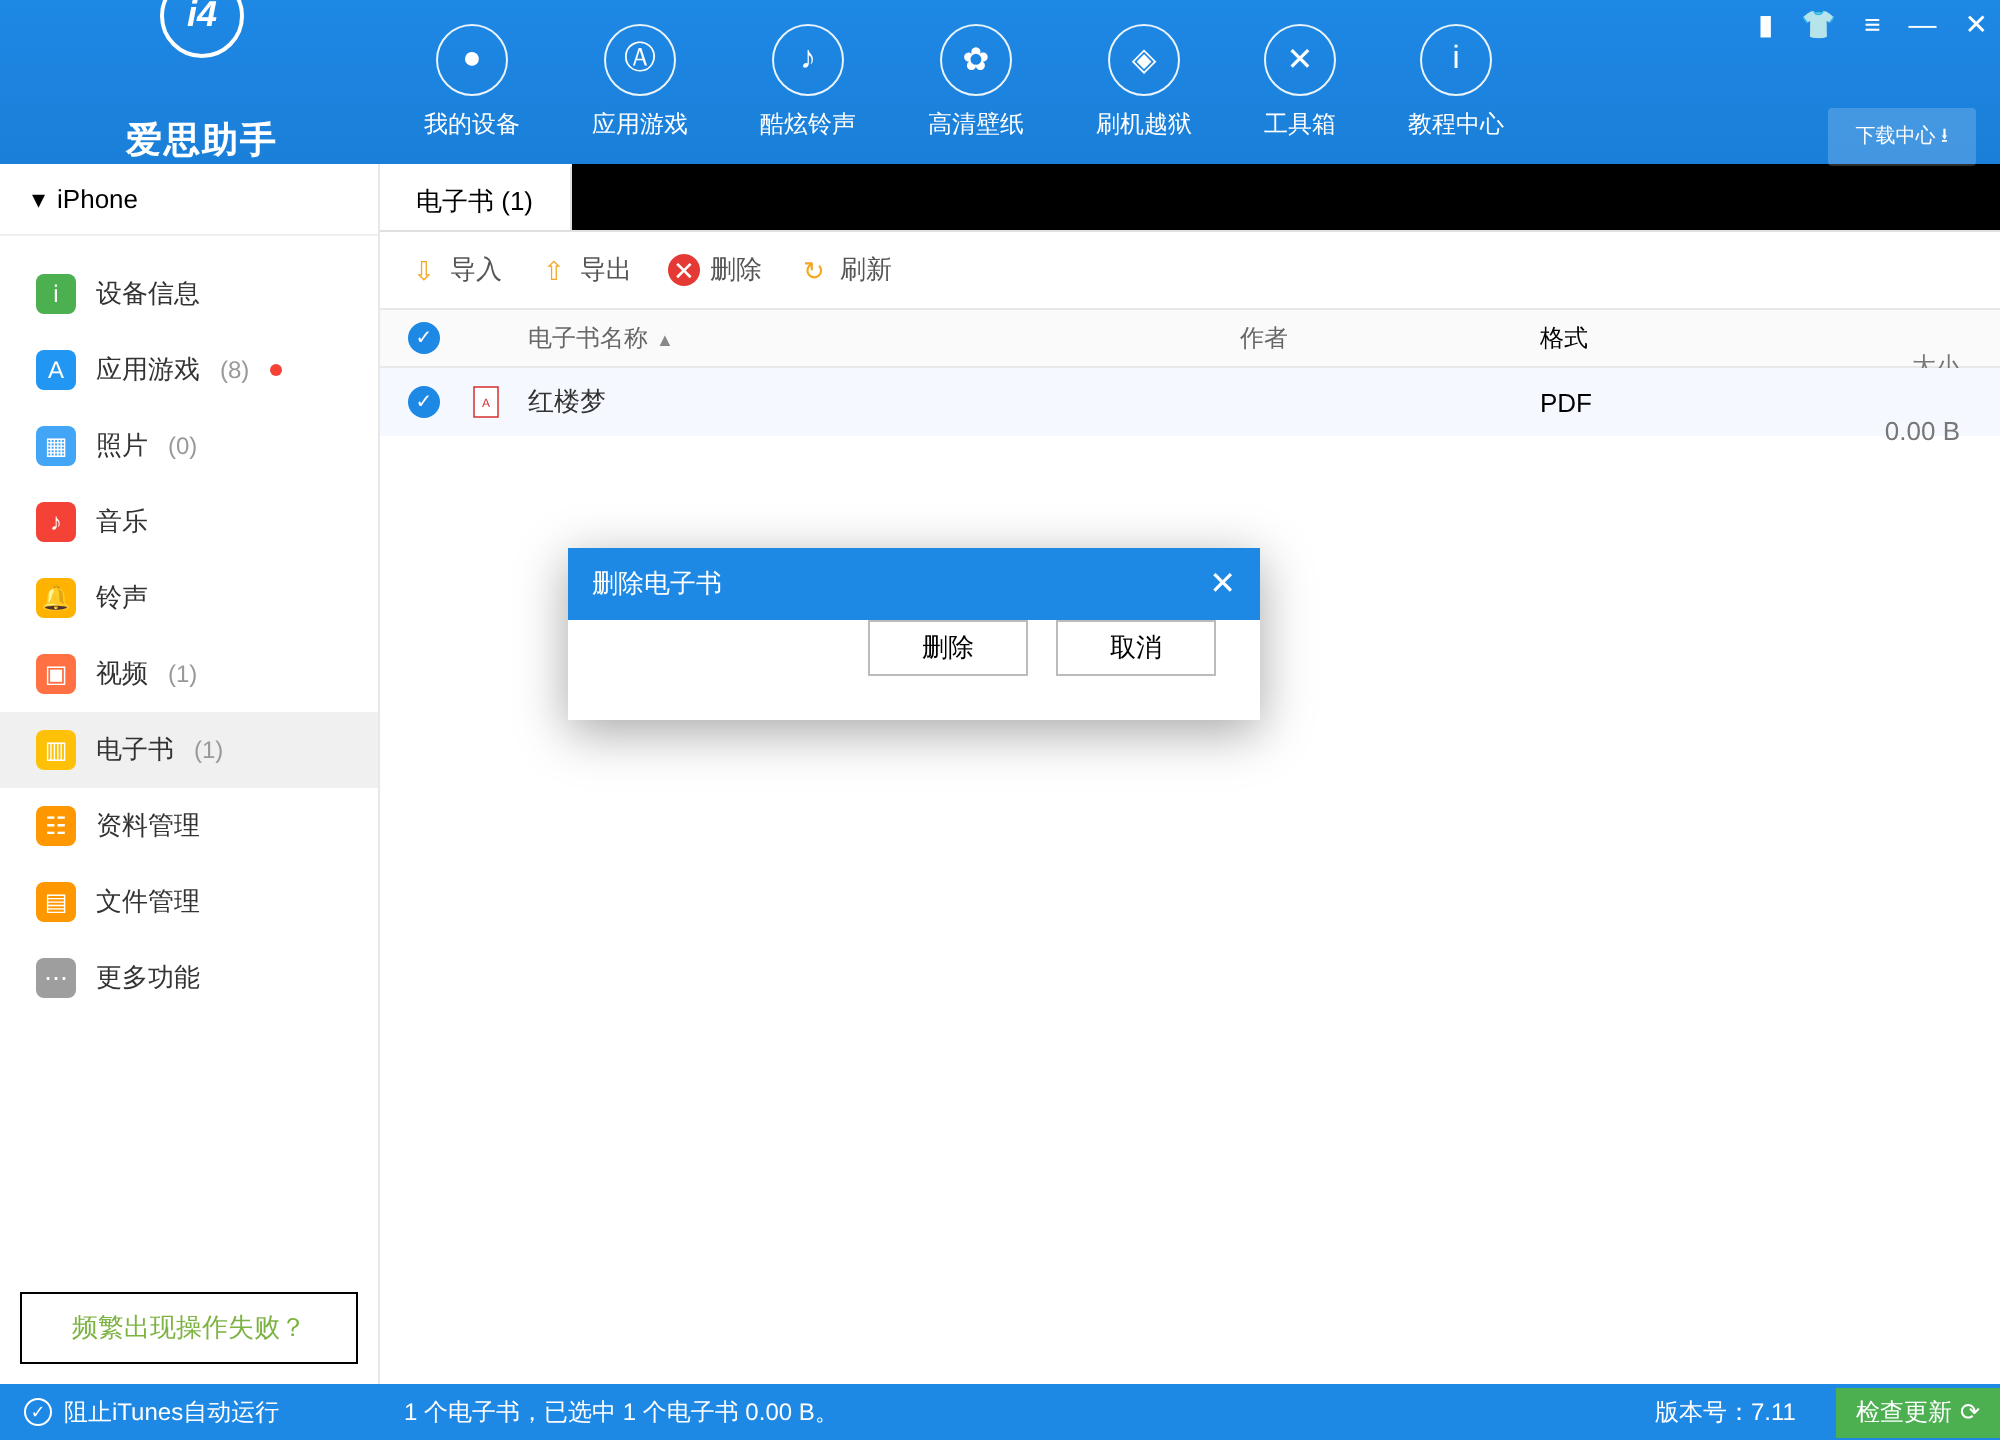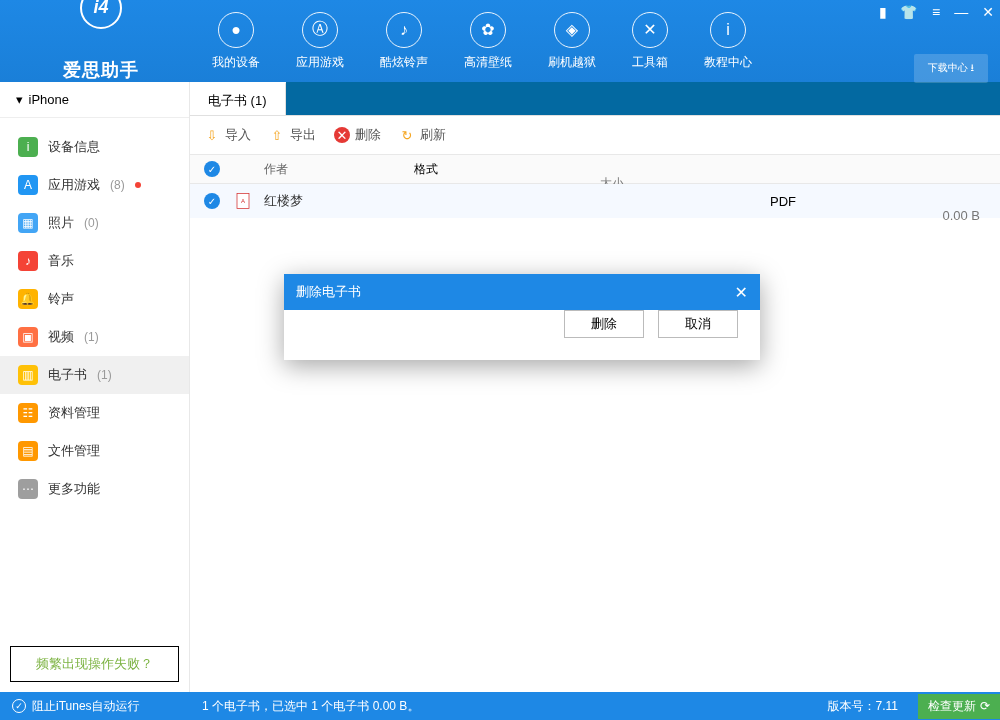--- a/index.html
+++ b/index.html
@@ -23,37 +23,37 @@
 .device-sel { padding: 10px 16px; border-bottom: 1px solid #eee; display: flex; align-items: center; gap: 6px; font-size: 13px; cursor: pointer; }
 .sb-list { flex: 1; padding-top: 10px; }
 .sb-item { display: flex; align-items: center; gap: 10px; padding: 9px 18px; font-size: 13px; color: #333; cursor: pointer; }
 .sb-item.active { background: #f0f0f0; }
 .sb-icon { width: 20px; height: 20px; border-radius: 4px; display: flex; align-items: center; justify-content: center; color: #fff; font-size: 12px; }
 .sb-count { color: #999; font-size: 12px; }
 .sb-dot { width: 6px; height: 6px; background: #f44336; border-radius: 50%; }
 .faq { margin: 10px; padding: 8px; text-align: center; border: 1px solid #000000; color: #7cb342; font-size: 13px; cursor: pointer; }
 
 .main { flex: 1; display: flex; flex-direction: column; background: #fff; }
-.tabbar { height: 34px; border-bottom: 1px solid #e0e0e0; display: flex; background: #0369a1; }
+.tabbar { height: 34px; border-bottom: 1px solid #e0e0e0; display: flex; background: #000000; }
 .tab { padding: 0 18px; line-height: 34px; font-size: 13px; background: #fff; border-right: 1px solid #e0e0e0; border-top: 2px solid transparent; }
 .toolbar { height: 38px; display: flex; align-items: center; gap: 18px; padding: 0 14px; font-size: 13px; }
 .tb-item { display: flex; align-items: center; gap: 5px; cursor: pointer; color: #555; }
 .tb-ico { width: 16px; height: 16px; display: inline-flex; align-items: center; justify-content: center; border-radius: 2px; }
 .colhead { height: 30px; border-top: 1px solid #e8e8e8; border-bottom: 1px solid #e8e8e8; display: flex; align-items: center; font-size: 12px; color: #666; background: #fafafa; }
 .row { height: 34px; display: flex; align-items: center; font-size: 13px; color: #333; background: #f5f9ff; }
 .c-check { width: 44px; display: flex; justify-content: center; }
 .c-ico { width: 30px; }
 .c-name { flex: 1; }
 .c-author { width: 150px; }
 .c-format { width: 130px; color: #000000; }
 .c-size { width: 100px; text-align: right; padding-right: 20px; color: #777; margin-top: 28px; }
 .chk { width: 16px; height: 16px; border-radius: 50%; background: #1e88e5; color: #fff; font-size: 10px; display: flex; align-items: center; justify-content: center; }
 .sort { font-size: 9px; color: #888; margin-left: 4px; }
 
-.dialog { position: absolute; left: 284px; top: 274px; width: 476px; background: #fff; box-shadow: 0 6px 24px rgba(0,0,0,0.35); }
+.dialog { position: absolute; left: 284px; top: 274px; width: 346px; background: #fff; box-shadow: 0 6px 24px rgba(0,0,0,0.35); }
 .dlg-title { height: 36px; background: #1e88e5; color: #fff; display: flex; align-items: center; justify-content: space-between; padding: 0 12px; font-size: 13px; }
 .dlg-close { cursor: pointer; font-size: 16px; }
 .dlg-body { padding: 26px 20px 18px; display: flex; align-items: center; gap: 16px; }
 .dlg-icon { width: 40px; height: 40px; border-radius: 50%; background: #ffebee; border: 1px solid #ef9a9a; display: flex; align-items: center; justify-content: center; color: #e53935; font-size: 18px; }
 .dlg-msg { font-size: 13px; color: #333; }
 .dlg-btns { display: flex; justify-content: flex-end; gap: 14px; padding: 0 22px 22px; }
 .dlg-btn { width: 80px; height: 28px; border: 1px solid #bbb; background: #fff; font-size: 13px; cursor: pointer; }
 
 .footer { height: 28px; background: #1e88e5; color: #fff; display: flex; align-items: center; font-size: 12px; padding: 0 12px; gap: 20px; }
 .ft-left { display: flex; align-items: center; gap: 6px; width: 170px; }
@@ -190,20 +190,21 @@
       <div class="tb-item">
           <span class="tb-ico" style="color:#f5a623">↻</span>
           <span>刷新</span>
         </div>
     </div>
     <div class="colhead">
       <div class="c-check">
           <div class="chk">✓</div>
         </div>
       <div class="c-ico"></div>
+      <div class="c-name"><span>电子书名称</span><span class="sort">▲</span></div>
       <div class="c-author">作者</div>
       <div class="c-format">格式</div>
       <div class="c-size">大小</div>
     </div>
     <div id="rows">
         <div class="row">
           <div class="c-check">
             <div class="chk">✓</div>
           </div>
           <div class="c-ico">

